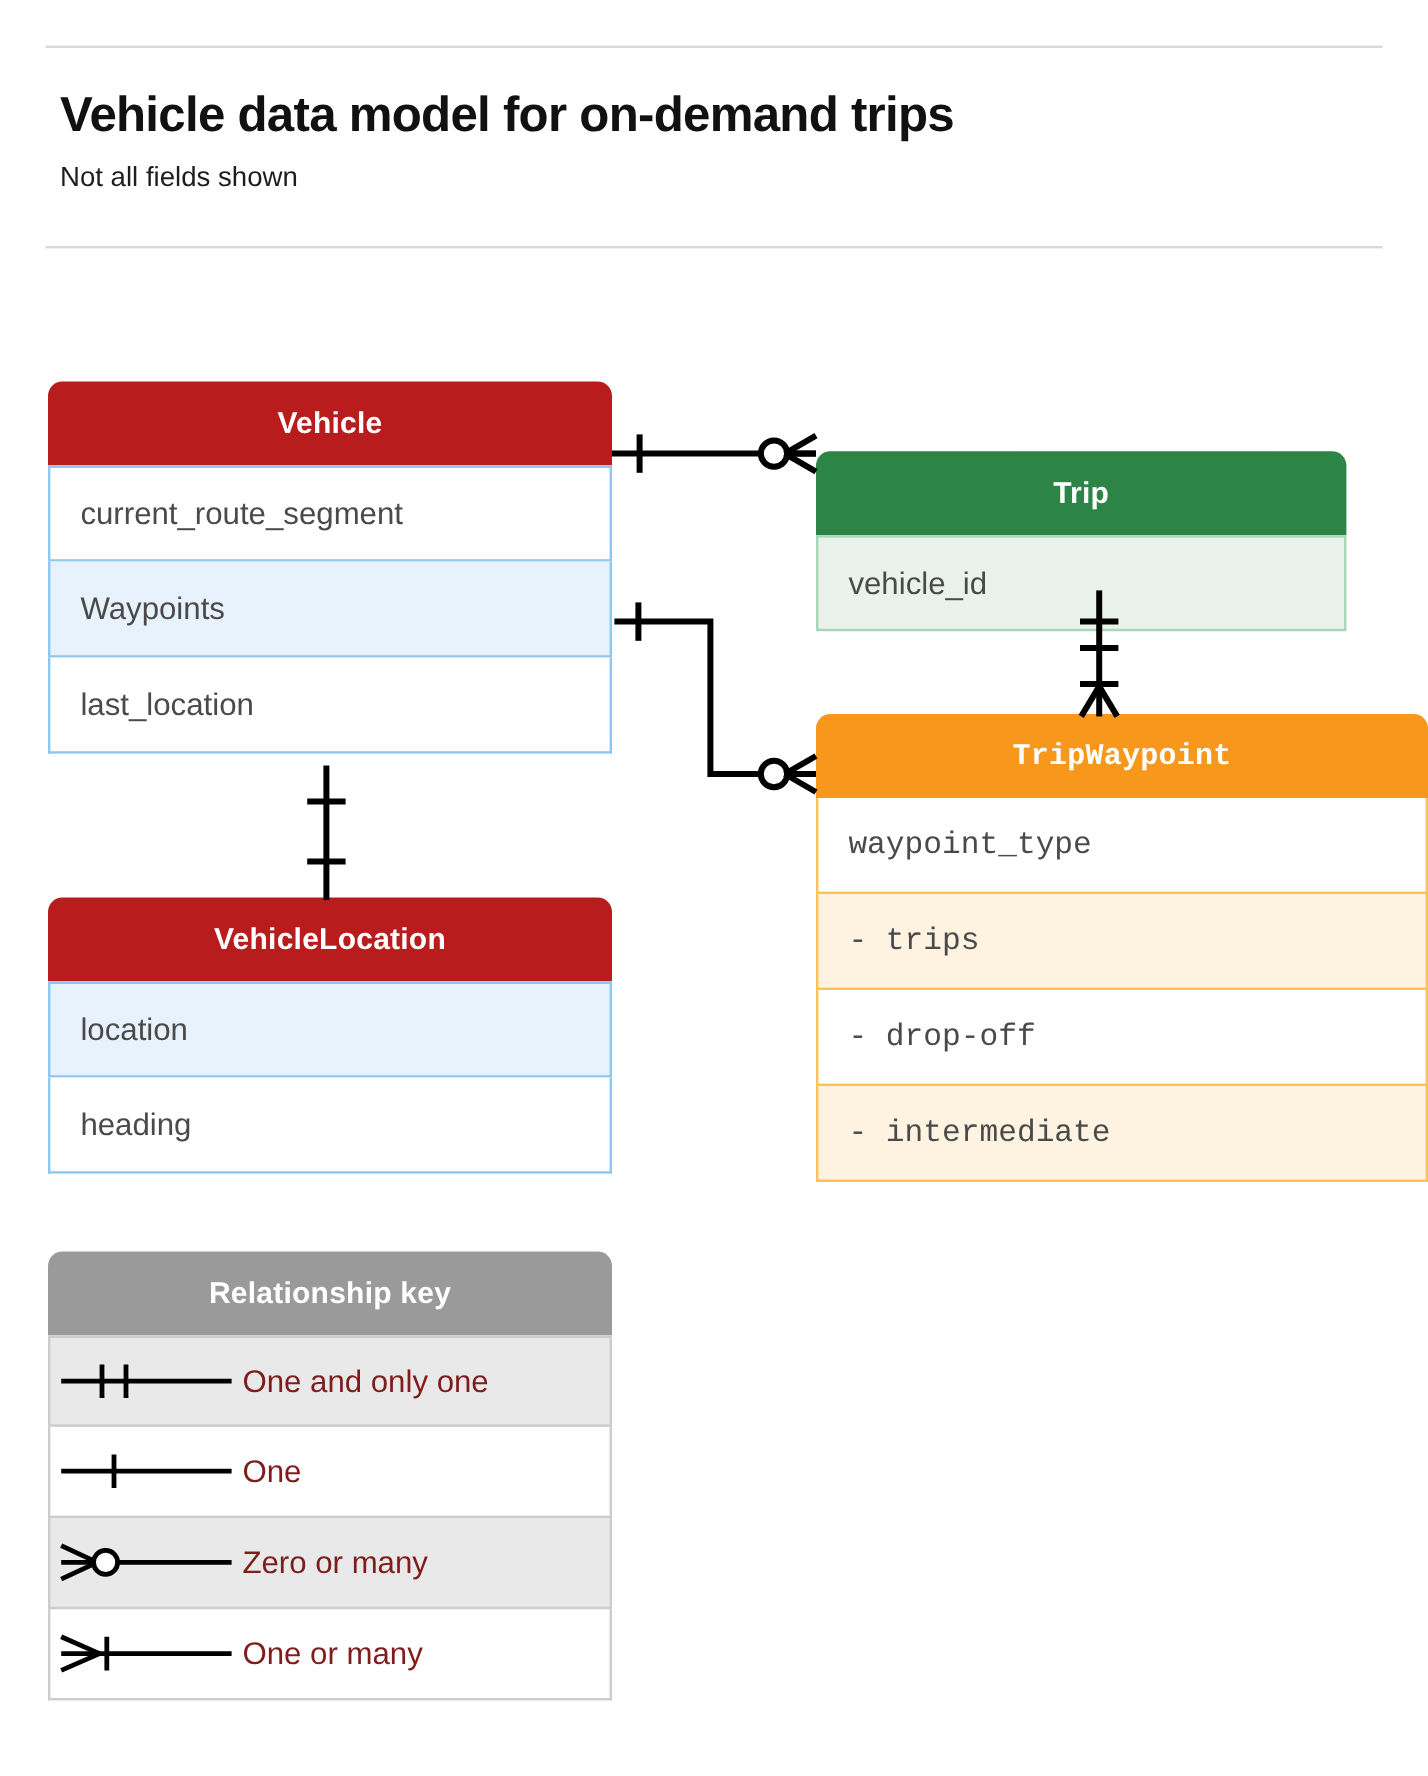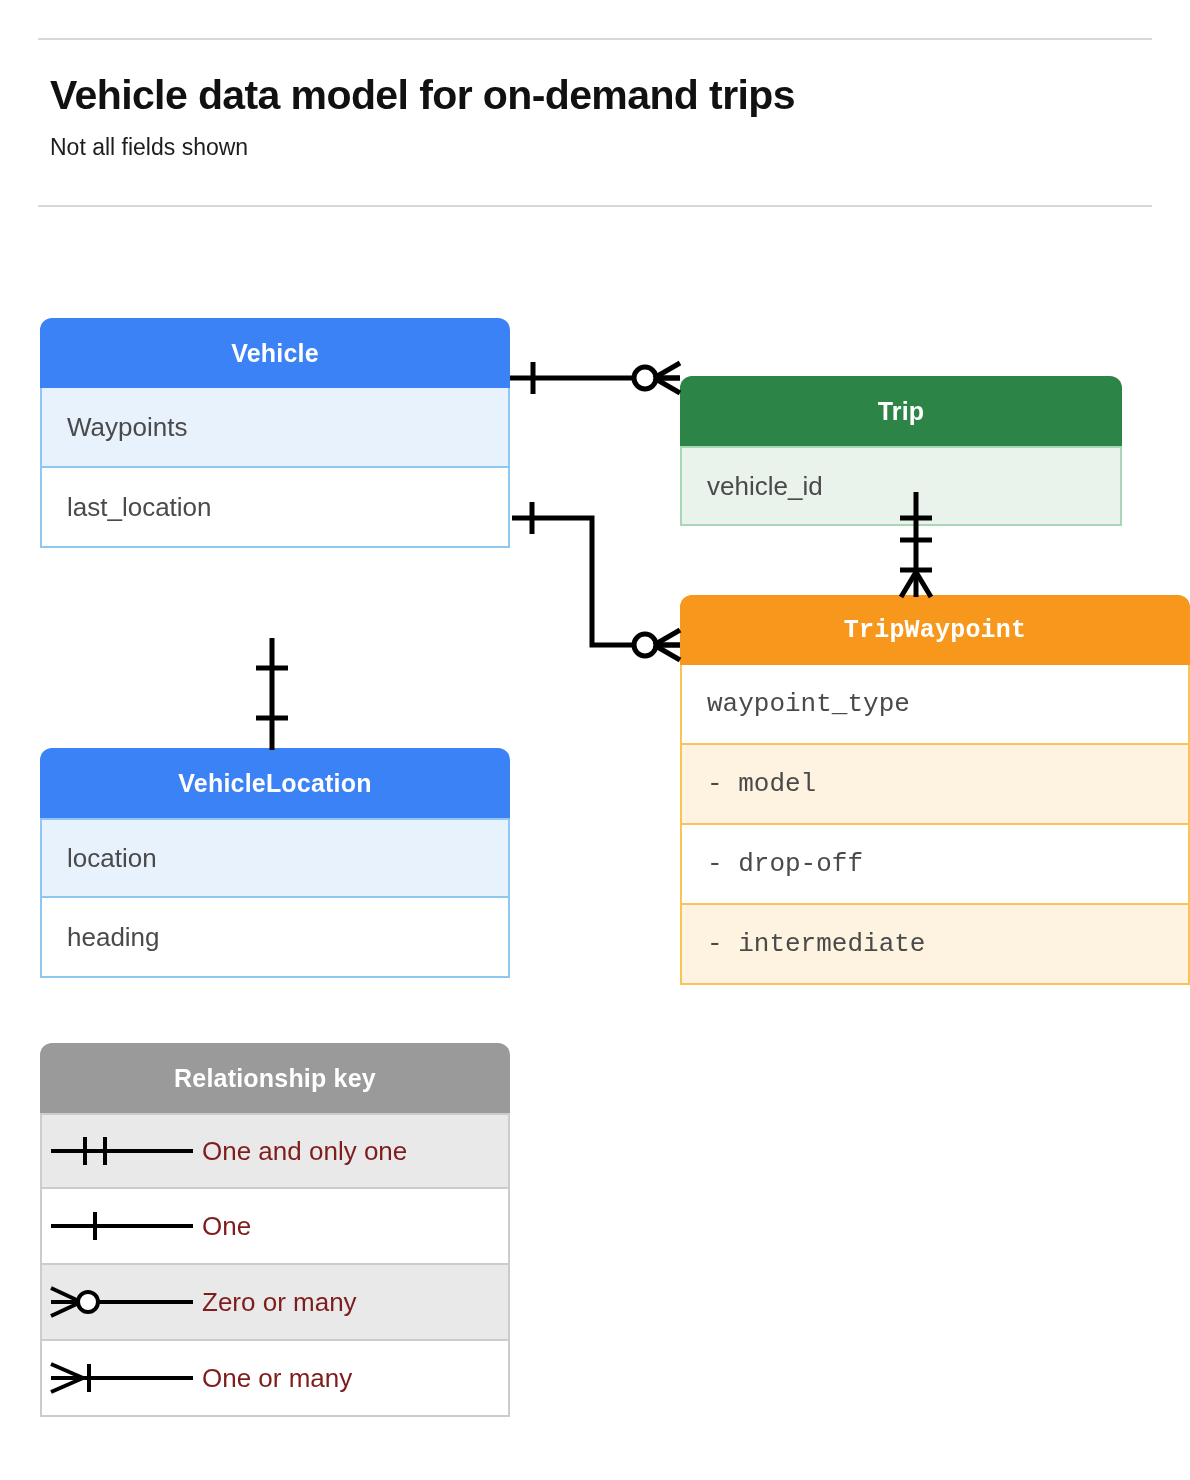--- a/index.html
+++ b/index.html
@@ -69,21 +69,21 @@
     align-items: center;
     padding-left: 25px;
     font-size: 26px;
     color: #4a4a4a;
     border-style: solid;
     border-width: 0 2px 2px 2px;
   }
   .entity-row.first { border-top-width: 2px; }
 
   
-  .theme-blue .entity-header { background: #3b82f6; }
+  .theme-blue .entity-header { background: #b91c1c; }
   .theme-blue .entity-row    { border-color: #8ec8f0; background: #ffffff; }
   .theme-blue .entity-row.alt{ background: #e8f2fc; }
 
   
   .theme-green .entity-header { background: #2c8547; }
   .theme-green .entity-row    { border-color: #a9d6b6; background: #ffffff; }
   .theme-green .entity-row.alt{ background: #e9f3ec; }
 
   
   .theme-orange .entity-header { background: #f7971c; }
@@ -140,33 +140,34 @@
 
 <div class="rule" id="rule-top"></div>
 
 <div id="page-title">Vehicle data model for on-demand trips</div>
 <div id="page-subtitle">Not all fields shown</div>
 
 <div class="rule" id="rule-bot"></div>
 
 <div class="entity theme-blue" id="entity-vehicle">
   <div class="entity-header">Vehicle</div>
+  <div class="entity-row first">current_route_segment</div>
   <div class="entity-row alt">Waypoints</div>
   <div class="entity-row">last_location</div>
 </div>
 
 <div class="entity theme-green" id="entity-trip">
   <div class="entity-header">Trip</div>
   <div class="entity-row first alt">vehicle_id</div>
 </div>
 
 <div class="entity theme-orange" id="entity-tripwaypoint">
   <div class="entity-header">TripWaypoint</div>
   <div class="entity-row">waypoint_type</div>
-  <div class="entity-row alt">-  model</div>
+  <div class="entity-row alt">-  trips</div>
   <div class="entity-row">-  drop-off</div>
   <div class="entity-row alt">-  intermediate</div>
 </div>
 
 <div class="entity theme-blue" id="entity-vehiclelocation">
   <div class="entity-header">VehicleLocation</div>
   <div class="entity-row first alt">location</div>
   <div class="entity-row">heading</div>
 </div>
 

